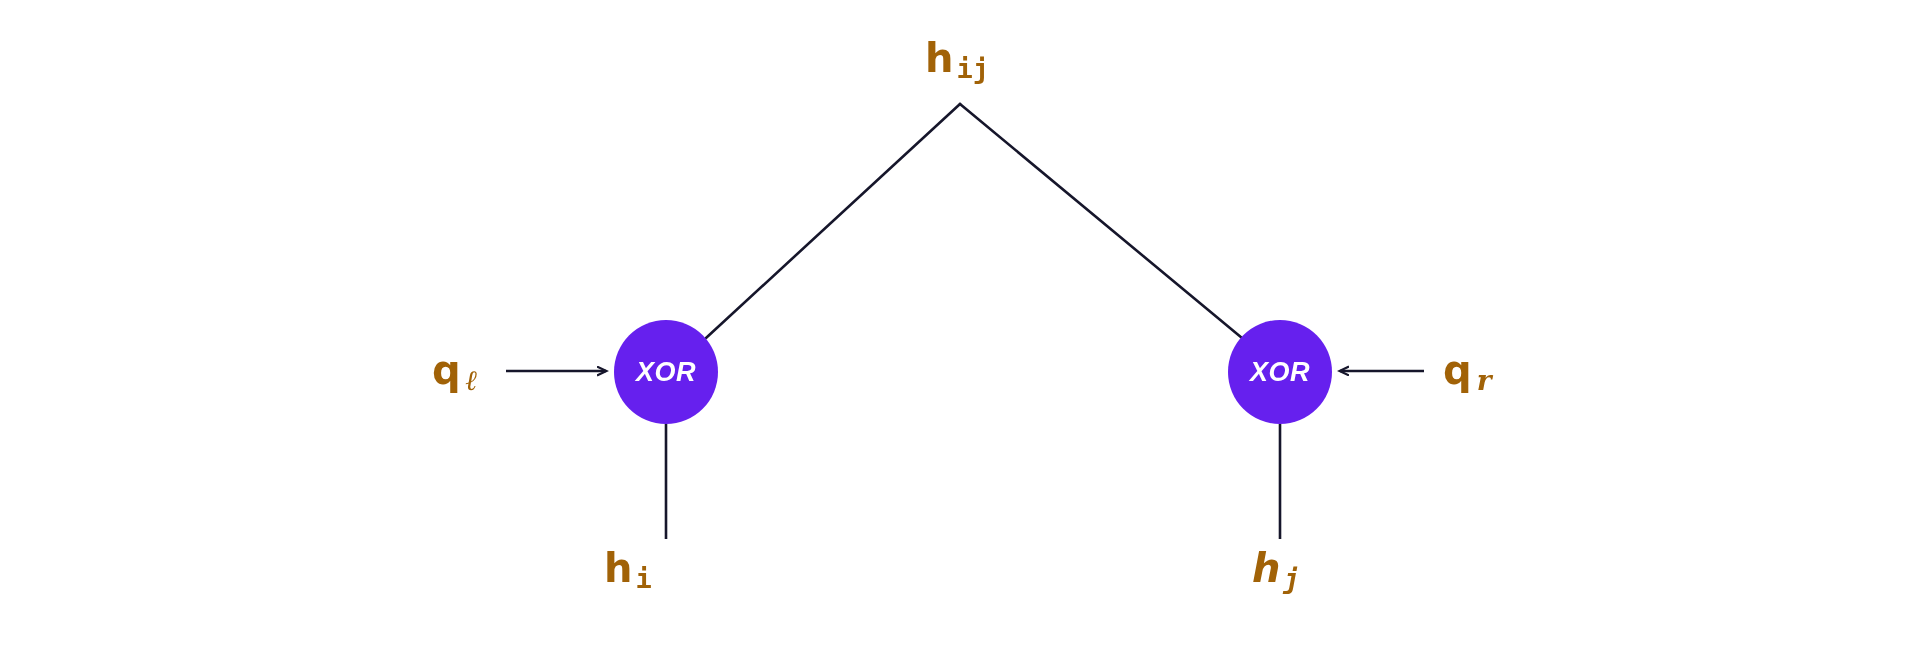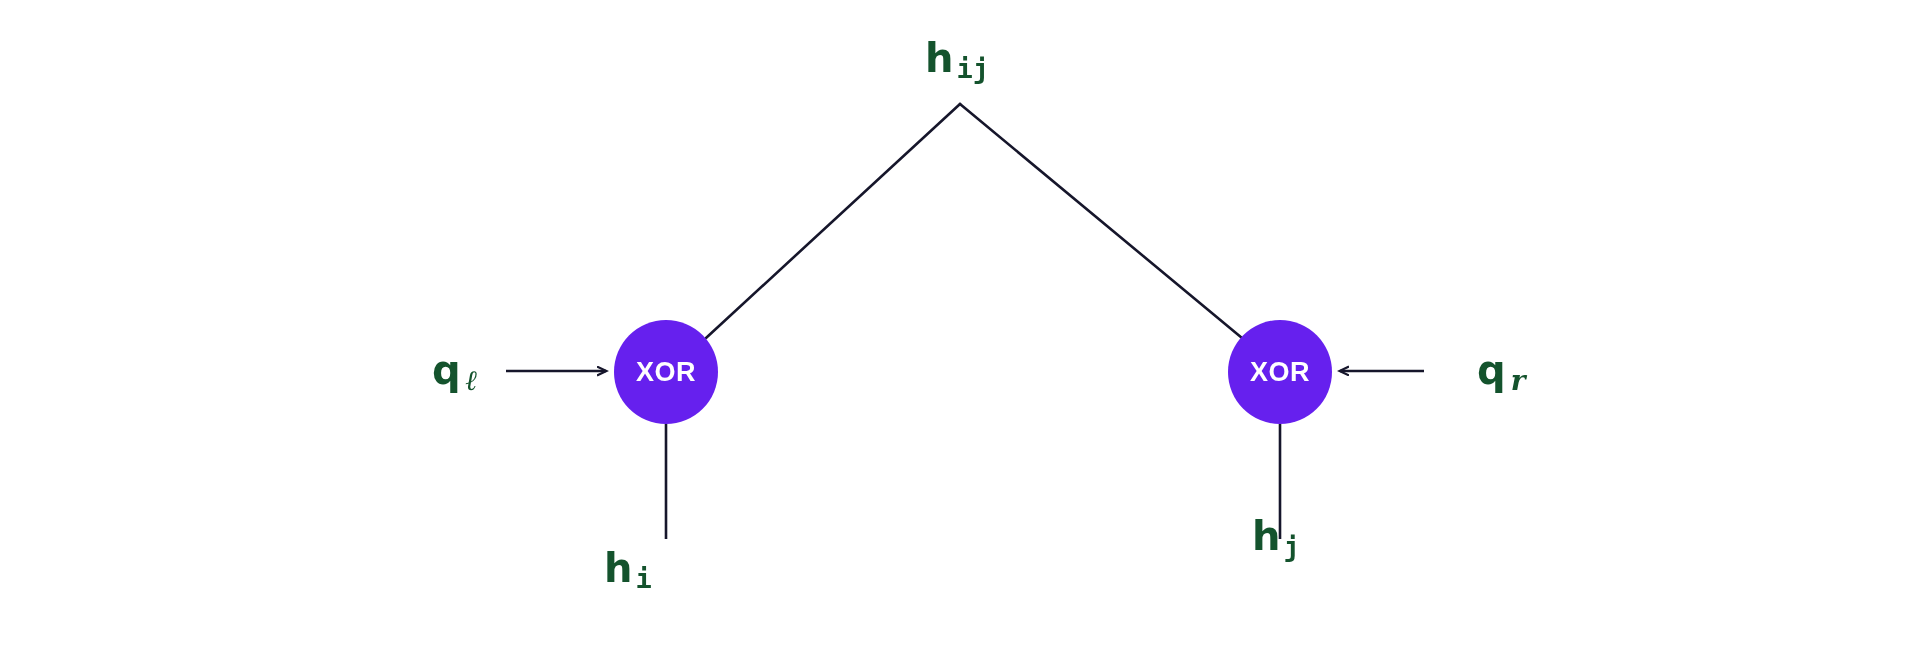--- a/index.html
+++ b/index.html
@@ -45,28 +45,29 @@
     box-sizing: border-box;
   }
   .gate-label {
     color: #ffffff;
     font-family: "Liberation Sans", sans-serif;
     font-size: 27px;
     font-weight: 700;
     letter-spacing: 0.5px;
     line-height: 1;
     user-select: none;
+    font-style: italic;
   }
   #node-xor-left  { left: 614px;  top: 320px; }
   #node-xor-right { left: 1228px; top: 320px; }
 
   
   .math-label {
     position: absolute;
-    color: #14532d;
+    color: #a16207;
     white-space: nowrap;
     line-height: 1;
     user-select: none;
   }
   .math-base {
     font-family: "DejaVu Sans", sans-serif;
     font-size: 40px;
     font-weight: 700;
     letter-spacing: 0px;
   }
@@ -84,23 +85,23 @@
     font-style: italic;
     font-size: 28px;
     font-weight: 700;
     position: relative;
     top: 6px;
     left: 5px;
   }
 
   #label-h-ij { left: 925px;  top: 38px;  }
   #label-q-l  { left: 432px;  top: 350px; }
-  #label-q-r  { left: 1477px; top: 350px; }
+  #label-q-r  { left: 1443px; top: 350px; }
   #label-h-i  { left: 604px;  top: 548px; }
-  #label-h-j  { left: 1252px; top: 516px; }
+  #label-h-j  { left: 1252px; top: 548px; font-style: italic; }
 </style>
 </head>
 <body>
 
 <div id="diagram-root">
 
   <svg id="diagram-svg" viewBox="0 0 1920 660">
     <defs>
       <marker id="arrowhead-right" markerWidth="12" markerHeight="12" refX="9" refY="5" orient="auto" markerUnits="userSpaceOnUse">
         <path d="M 0 0.6 L 9.5 5 L 0 9.4" fill="none" stroke="#16162b" stroke-width="2.2" stroke-linecap="butt" stroke-linejoin="miter"></path>

